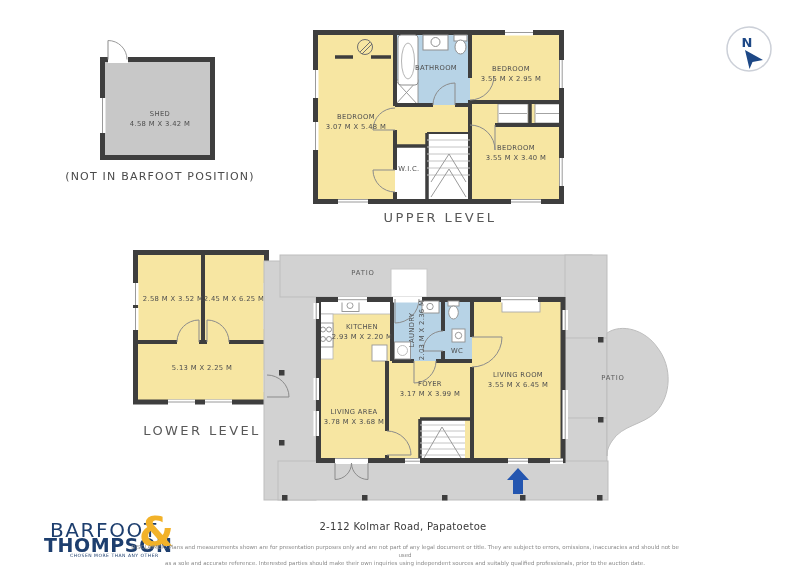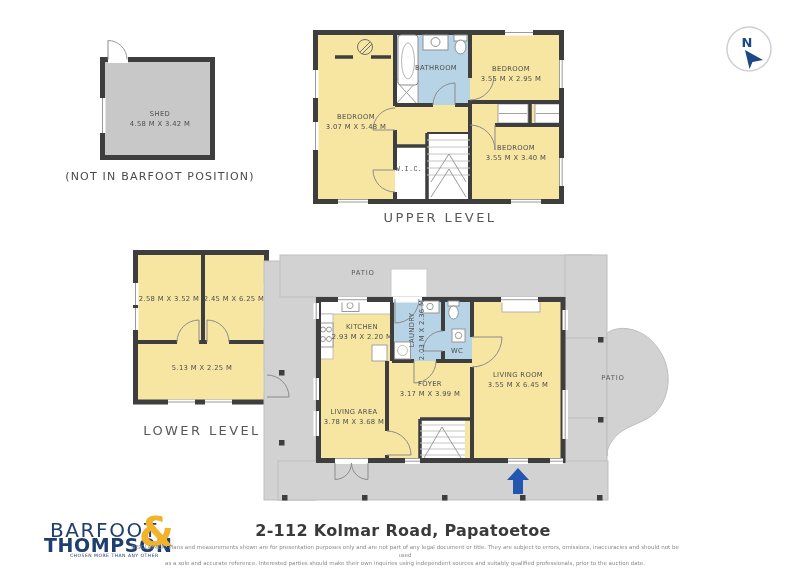--- a/index.html
+++ b/index.html
@@ -22,21 +22,21 @@
   .logo{position:absolute;left:42px;top:516px;width:130px;height:46px;}
   .logo .l1{position:absolute;left:8px;top:2px;font-size:20px;font-weight:400;
       letter-spacing:1.6px;color:#1d3e6e;}
   .logo .l2{position:absolute;left:2px;top:18px;font-size:19px;font-weight:800;
       letter-spacing:.6px;color:#1d3e6e;}
   .logo .amp{position:absolute;left:97px;top:-7px;font-size:40px;font-weight:bold;
       color:#f2b229;}
   .logo .tagline{position:absolute;left:28px;top:37px;font-size:4.5px;
       letter-spacing:.5px;color:#1d3e6e;}
   .address{position:absolute;left:103px;top:521px;width:600px;text-align:center;
-      font-size:16px;font-weight:bold;letter-spacing:.3px;color:#3a3a3a;}
+      font-size:10px;font-weight:normal;letter-spacing:.3px;color:#3a3a3a;}
   .disclaimer{position:absolute;left:125px;top:544px;width:560px;text-align:center;
       font-size:5.5px;line-height:1.45;color:#8a8a8a;}
 </style>
 </head>
 <body>
 
 <div class="page">
 
   <div class="abs" style="left:98px;top:38px;width:120px;height:125px;">
     <svg width="120" height="125" viewBox="0 0 120 125">
@@ -178,21 +178,21 @@
       <span>BEDROOM</span>
       <span>3.55 M X 2.95 M</span>
     </div>
     <div class="room-label" style="left:203px;top:123px;">
       <span>BEDROOM</span>
       <span>3.55 M X 3.40 M</span>
     </div>
     <div class="room-label" style="left:123px;top:38px;">
       <span>BATHROOM</span>
     </div>
-    <div class="room-label" style="left:96px;top:139px;font-family:Liberation Mono, monospace;">
+    <div class="room-label" style="left:96px;top:139px;">
       <span>W.I.C.</span>
     </div>
   </div>
   <div class="level-label" style="left:440px;top:210px;">UPPER LEVEL</div>
 
   <div class="abs" style="left:133px;top:250px;width:136px;height:155px;">
     <svg width="136" height="155" viewBox="0 0 136 155">
       <rect x="2" y="2" width="132" height="150" fill="#f7e6a2"></rect>
       <rect x="2.5" y="2.5" width="131" height="149.5" fill="none" stroke="#3e3e3e" stroke-width="5"></rect>
       <g stroke="#3e3e3e" stroke-width="4">
@@ -218,21 +218,21 @@
             <line x1="72" y1="152" x2="99" y2="152"></line>
         </g>
       </g>
       <g stroke="#8b8b8b" stroke-width="1" fill="none">
         <path d="M44,92 A22,22 0 0 1 66,70"></path>
           <line x1="66" y1="92" x2="66" y2="70"></line>
         <path d="M96,92 A22,22 0 0 0 74,70"></path>
           <line x1="74" y1="92" x2="74" y2="70"></line>
       </g>
     </svg>
-    <div class="room-label" style="left:36px;top:49px;">
+    <div class="room-label" style="left:36px;top:49px;padding-left:8px;">
       <span>2.58 M X 3.52 M</span>
     </div>
     <div class="room-label" style="left:101px;top:49px;">
       <span>2.45 M X 6.25 M</span>
     </div>
     <div class="room-label" style="left:69px;top:118px;">
       <span>5.13 M X 2.25 M</span>
     </div>
   </div>
   <div class="level-label" style="left:202px;top:423px;">LOWER LEVEL</div>

